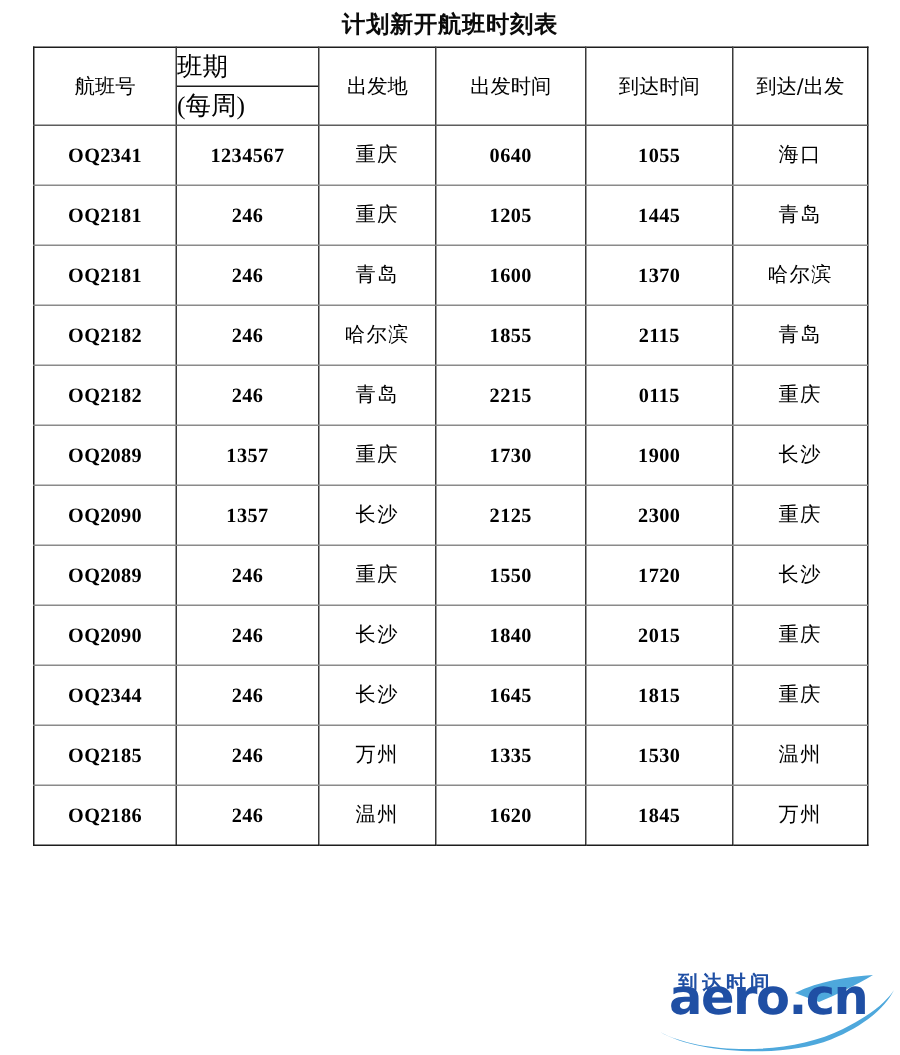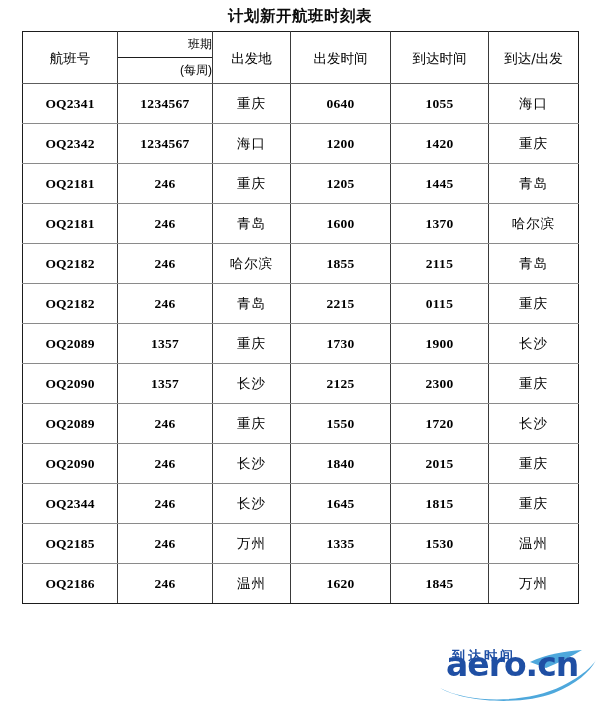--- a/index.html
+++ b/index.html
@@ -90,23 +90,23 @@
   
   th.split-head {
     padding: 0;
     line-height: normal;
   }
   .split-head .split-top,
   .split-head .split-bottom {
     display: block;
     height: 25px;
     line-height: 25px;
-    text-align: right;
-    font-family: Liberation Sans, sans-serif;
-    font-size: 12px;
+    text-align: left;
+    font-family: Liberation Serif, serif;
+    font-size: 17px;
   }
   .split-head .split-top {
     border-bottom: 1.2px solid #1d1d1d;
   }
 
   
   td.flight-no {
     font-family: "Liberation Serif", "DejaVu Serif", serif;
     font-weight: 700;
     font-size: 14px;
@@ -199,28 +199,20 @@
     <tbody id="schedule-body">
         <tr>
           <td class="flight-no">OQ2341</td>
           <td class="freq">1234567</td>
           <td class="city">重庆</td>
           <td class="time">0640</td>
           <td class="time">1055</td>
           <td class="city">海口</td>
         </tr>
         <tr>
-          <td class="flight-no">OQ2342</td>
-          <td class="freq">1234567</td>
-          <td class="city">海口</td>
-          <td class="time">1200</td>
-          <td class="time">1420</td>
-          <td class="city">重庆</td>
-        </tr>
-        <tr>
           <td class="flight-no">OQ2181</td>
           <td class="freq">246</td>
           <td class="city">重庆</td>
           <td class="time">1205</td>
           <td class="time">1445</td>
           <td class="city">青岛</td>
         </tr>
         <tr>
           <td class="flight-no">OQ2181</td>
           <td class="freq">246</td>

